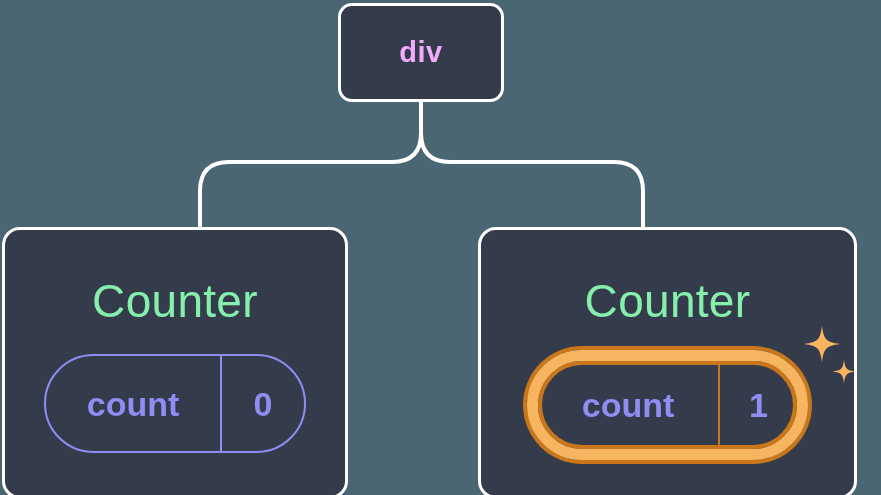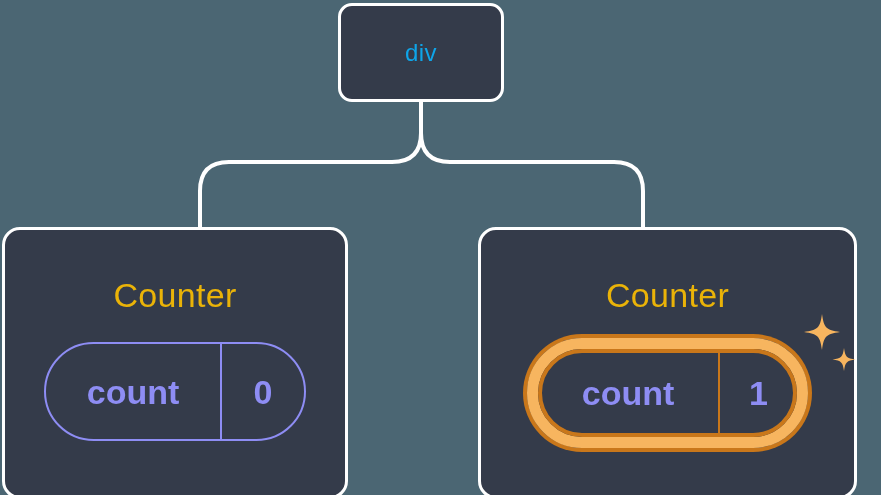--- a/index.html
+++ b/index.html
@@ -38,23 +38,23 @@
     left: 338px;
     top: 3px;
     width: 166px;
     height: 99px;
     border-radius: 14px;
     display: flex;
     align-items: center;
     justify-content: center;
   }
   .node-title-root {
-    color: #0ea5e9;
-    font-size: 24px;
-    font-weight: 400;
+    color: #f0abfc;
+    font-size: 29px;
+    font-weight: 700;
     letter-spacing: 0.5px;
     line-height: 1;
   }
 
   
   .card {
     display: flex;
     flex-direction: column;
     align-items: center;
   }
@@ -64,22 +64,22 @@
     width: 346px;
     height: 272px;
   }
   #node-counter-right {
     left: 478px;
     top: 227px;
     width: 379px;
     height: 272px;
   }
   .card-title {
-    color: #eab308;
-    font-size: 34px;
+    color: #86efac;
+    font-size: 46px;
     font-weight: 300;
     letter-spacing: 0.3px;
     margin-top: 48px;
     line-height: 1;
   }
 
   
   .pill-wrap {
     position: relative;
     margin-top: 30px;

